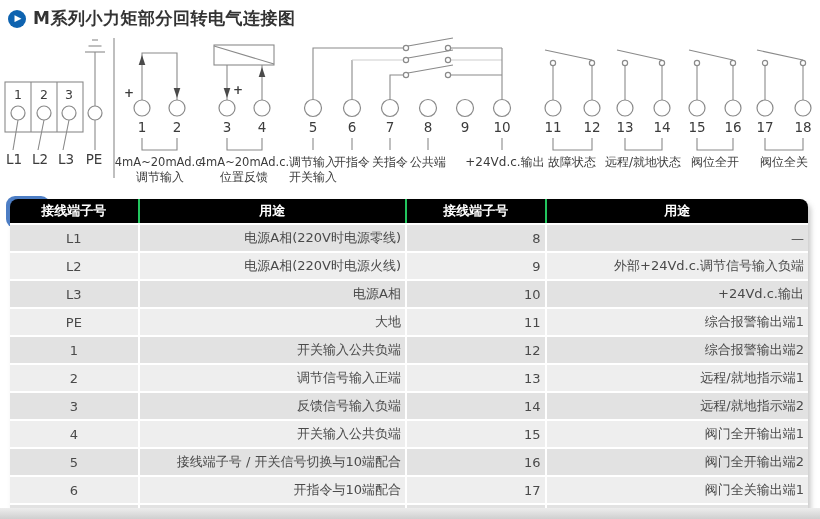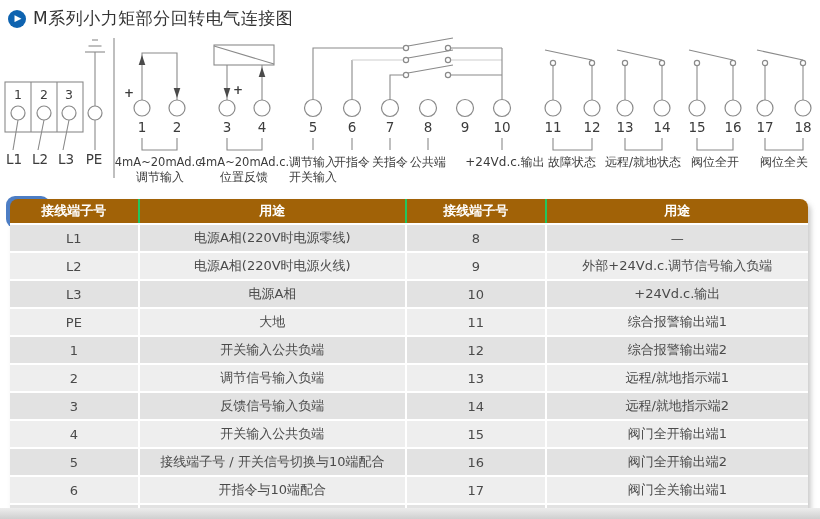--- a/index.html
+++ b/index.html
@@ -4,21 +4,21 @@
 <style>
   html,body{margin:0;padding:0;background:#fff;}
   body{width:820px;height:519px;position:relative;overflow:hidden;
        font-family:"DejaVu Sans","Liberation Sans",sans-serif;}
 
   
   .title-bar{position:absolute;top:7px;left:8px;display:flex;align-items:center;gap:7px;}
   .title-icon{width:18px;height:18px;border-radius:50%;background:#0e63b0;color:#fff;
               display:flex;align-items:center;justify-content:center;
               font-size:9px;line-height:1;padding-left:2px;box-sizing:border-box;}
-  .title-text{font-size:17px;font-weight:normal;color:#333;letter-spacing:.5px;}
+  .title-text{font-size:17px;font-weight:bold;color:#333;letter-spacing:.5px;}
 
   
   .diagram{position:absolute;top:30px;left:0;width:820px;height:170px;}
   svg .wire{stroke:#8a8a8a;stroke-width:1.1;fill:none;}
   svg .faint{stroke:#cdcdcd;stroke-width:1.1;fill:none;}
   svg .term{stroke:#8a8a8a;stroke-width:1.2;fill:#fff;}
   svg .box{stroke:#8a8a8a;stroke-width:1.1;fill:#fff;}
   svg .arrow{fill:#4a4a4a;stroke:none;}
   svg text{fill:#3c3c3c;stroke:none;}
   svg .num{font-size:13.5px;}
@@ -27,26 +27,26 @@
   svg .plus{font-size:12px;font-weight:bold;}
   svg .blk{font-size:12.5px;}
 
   
   .table-wrap{position:absolute;top:199px;left:10px;width:798px;}
   .table-accent{position:absolute;top:-3px;left:-4px;width:44px;height:32px;
                 background:#4d7ec5;border-radius:9px;}
   .table-card{position:relative;border-radius:8px;overflow:hidden;
               box-shadow:3px 4px 5px rgba(110,110,110,.35);}
   table{width:100%;border-collapse:separate;border-spacing:0;table-layout:fixed;}
-  th{background:#a16207;color:#fff;font-size:13px;font-weight:bold;
+  th{background:#000000;color:#fff;font-size:13px;font-weight:bold;
      height:22px;padding:1px 4px;text-align:center;}
   th+th{border-left:2px solid #22c55e;}
   td{font-size:13px;color:#4a4a4a;text-align:center;height:24px;padding:1px 4px;
      border-top:2px solid #fff;overflow:hidden;white-space:nowrap;}
-  td+td{border-left:2px solid #fff;}
+  td+td{border-left:2px solid #fff;text-align:right;}
   tbody tr:nth-child(odd) td{background:#e2e2e2;}
   tbody tr:nth-child(even) td{background:#eeeeee;}
 
   .page-edge{position:absolute;left:0;bottom:0;width:820px;height:11px;
              background:linear-gradient(to bottom,#ededed,#cfcfcf);}
 </style>
 </head>
 <body>
 
 <div class="title-bar">
@@ -263,21 +263,21 @@
             <td>综合报警输出端1</td>
           </tr>
           <tr>
             <td>1</td>
             <td>开关输入公共负端</td>
             <td>12</td>
             <td>综合报警输出端2</td>
           </tr>
           <tr>
             <td>2</td>
-            <td>调节信号输入负端</td>
+            <td>调节信号输入正端</td>
             <td>13</td>
             <td>远程/就地指示端1</td>
           </tr>
           <tr>
             <td>3</td>
             <td>反馈信号输入负端</td>
             <td>14</td>
             <td>远程/就地指示端2</td>
           </tr>
           <tr>

